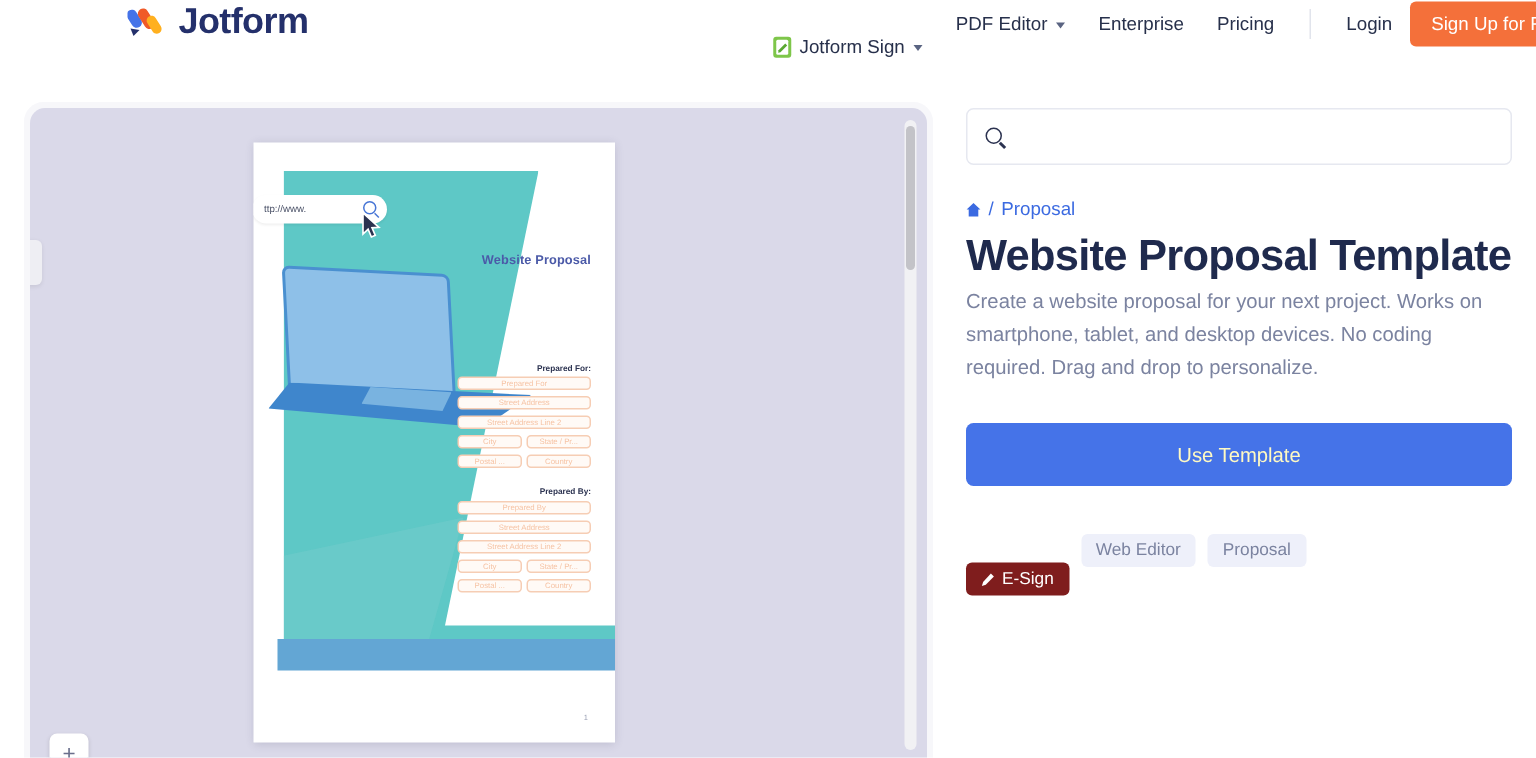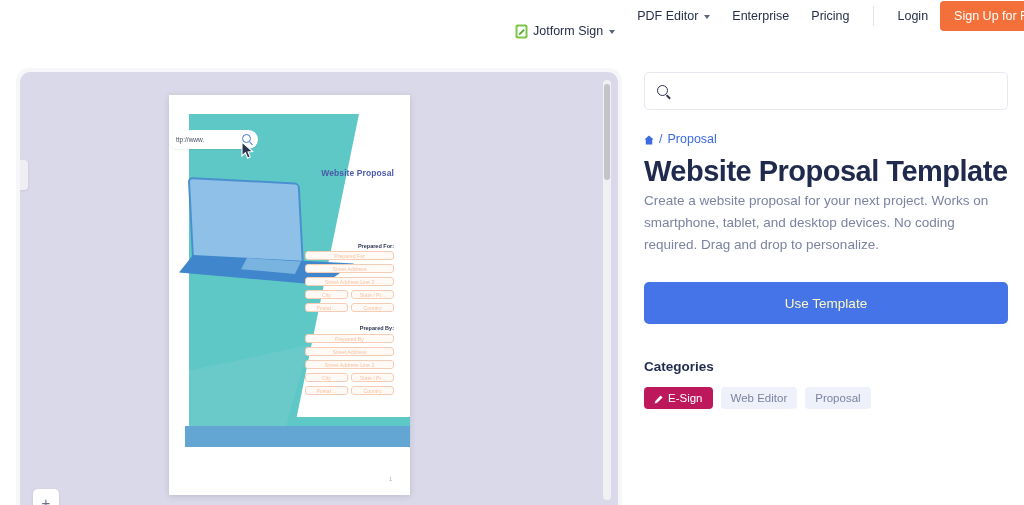--- a/index.html
+++ b/index.html
@@ -276,28 +276,39 @@
     margin-top: 13px;
     display: flex; gap: 8px; align-items: center;
   }
   .chip {
     font-size: 11.5px;
     padding: 5px 10px; border-radius: 4px;
     background: #eef0fa; color: #7b83a0;
     cursor: pointer; white-space: nowrap;
     display: flex; align-items: center; gap: 5px;
   }
-  .chip.active { background: #be185d; color: #fff; }
+  .chip.active { background: #7f1d1d; color: #fff; margin-top: 38px; }
   .pen-icon { width: 9px; height: 9px; display:inline-block; }
 </style>
 </head>
 <body>
 
 <div class="header">
 
+  <div class="logo-wrap">
+    <span class="logo-mark">
+      <svg width="26" height="24" viewBox="0 0 26 24">
+        <rect x="1" y="3" width="7" height="13" rx="3.5" transform="rotate(-32 4.5 9.5)" fill="#4573e8"></rect>
+        <rect x="9" y="2" width="7" height="15" rx="3.5" transform="rotate(-32 12.5 9.5)" fill="#f05a28"></rect>
+        <rect x="14.5" y="7" width="6.5" height="13" rx="3.2" transform="rotate(-32 17.7 13.5)" fill="#ffb01f"></rect>
+        <path d="M2 16 L8 17 L4 21 Z" fill="#24306b"></path>
+      </svg>
+    </span>
+    <span class="logo-text">Jotform</span>
+  </div>
 
   <div class="nav">
     <div class="nav-item">
       <span class="sign-icon">
         <svg width="13" height="15" viewBox="0 0 13 15">
           <rect x="0.5" y="0.5" width="12" height="14" rx="2" fill="#7ec64a"></rect>
           <rect x="2.5" y="2.5" width="8" height="10" rx="1" fill="#ffffff"></rect>
           <path d="M4 9.5 L8.5 5 L9.8 6.3 L5.3 10.8 L3.8 11.2 Z" fill="#5aa832"></path>
         </svg>
       </span>
@@ -391,21 +402,20 @@
     <span class="bc-sep">/</span>
     <span class="bc-link">Proposal</span>
   </div>
 
   <h1 class="page-title">Website Proposal Template</h1>
 
   <p class="page-desc">Create a website proposal for your next project. Works on smartphone, tablet, and desktop devices. No coding required. Drag and drop to personalize.</p>
 
   <button class="use-template-btn">Use Template</button>
 
-  <div class="cat-heading">Categories</div>
 
   <div class="cat-row">
     <span class="chip active">
       <span class="pen-icon">
         <svg width="9" height="9" viewBox="0 0 9 9">
           <path d="M6.6 0.4 L8.6 2.4 L3.2 7.8 L0.6 8.6 L1.4 6 Z" fill="#ffffff"></path>
         </svg>
       </span>
       <span>E-Sign</span>
     </span>

